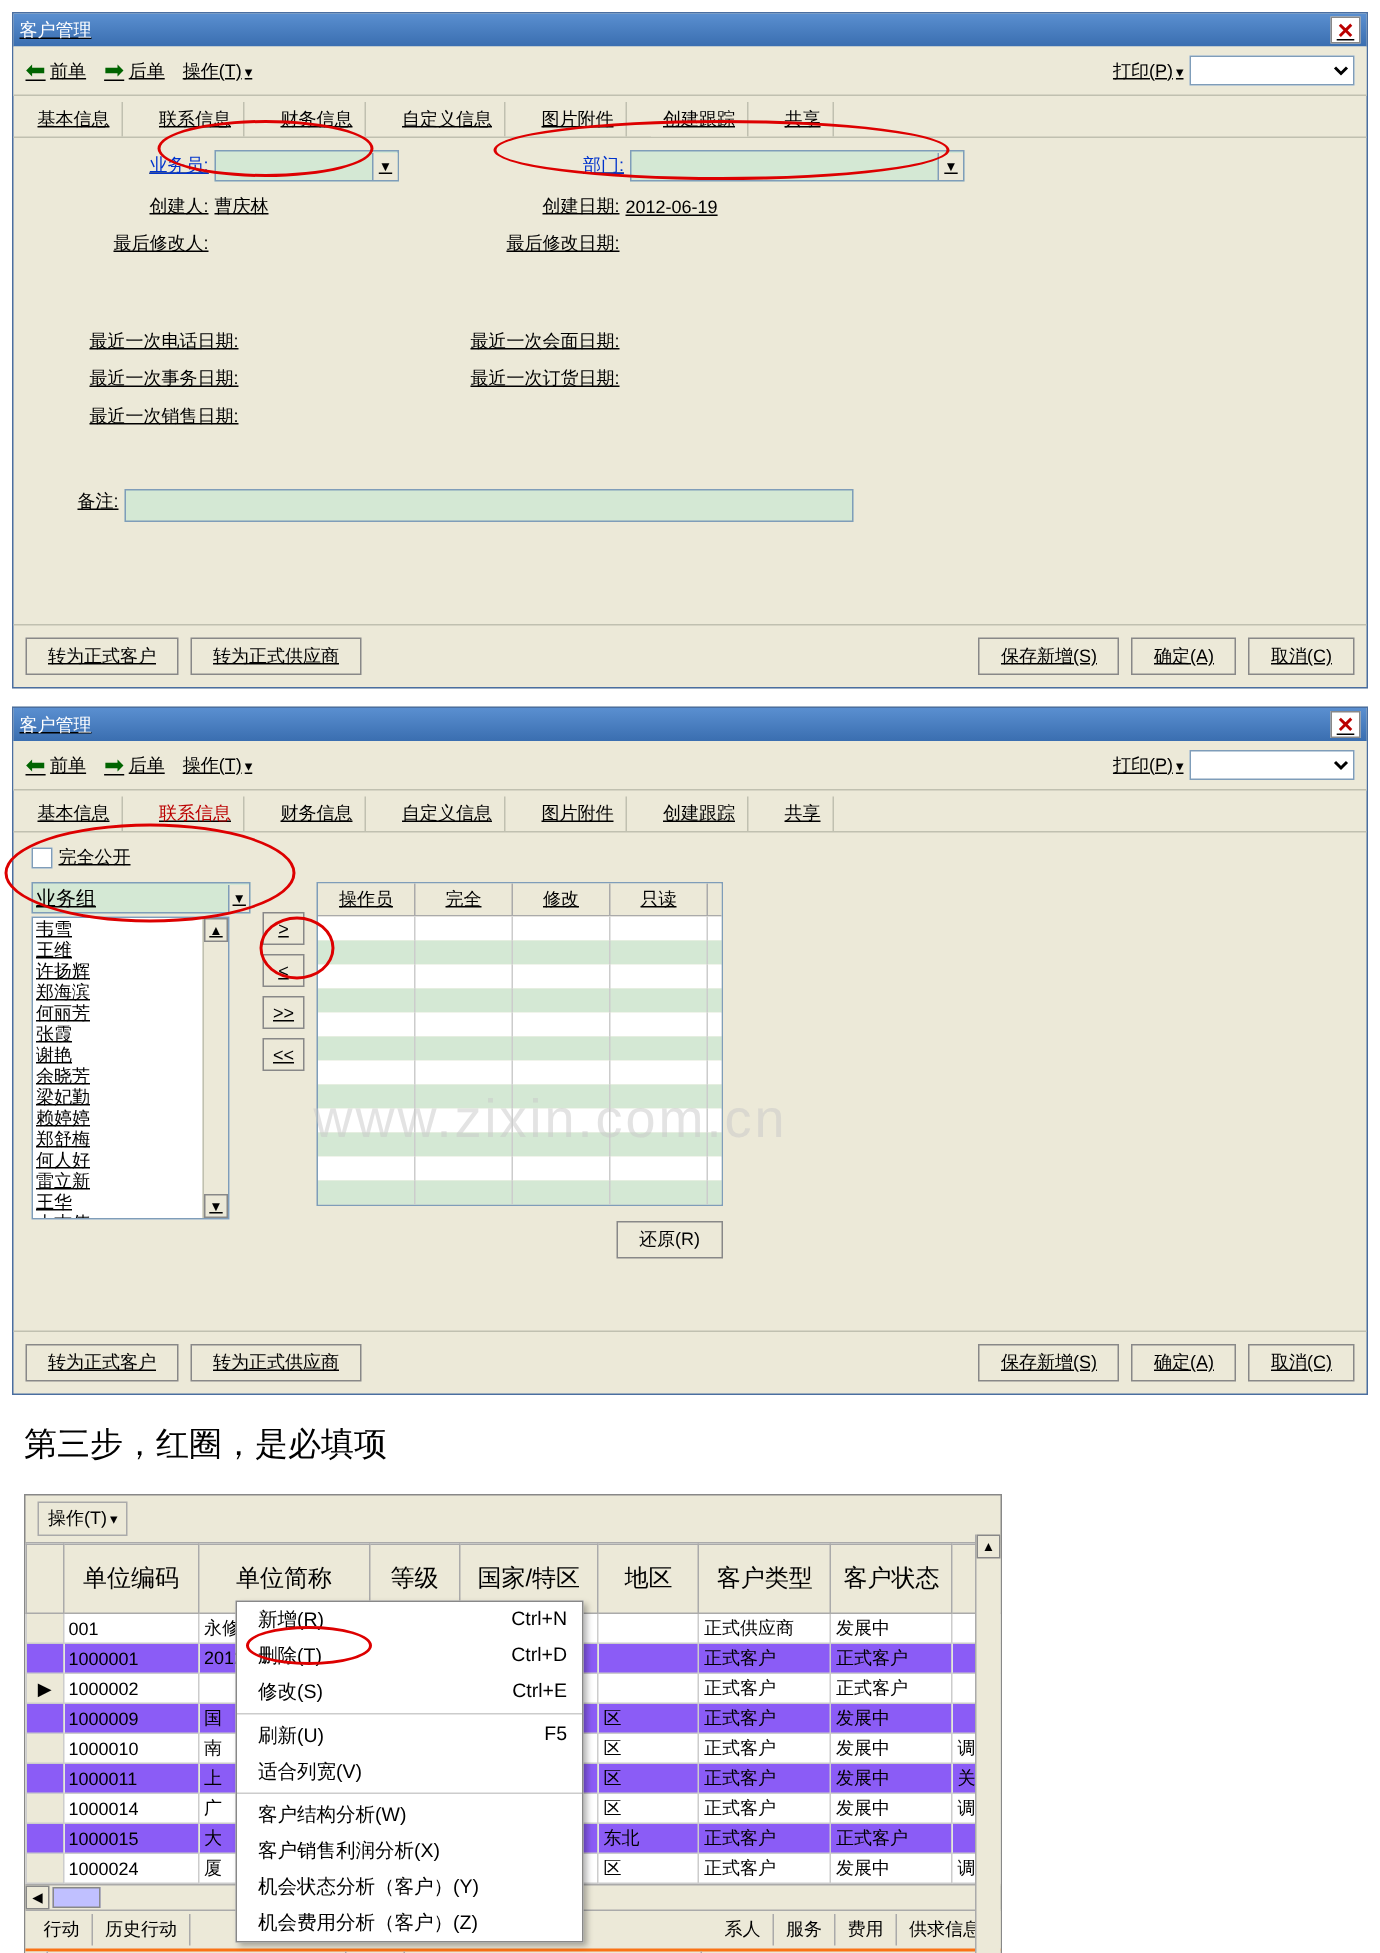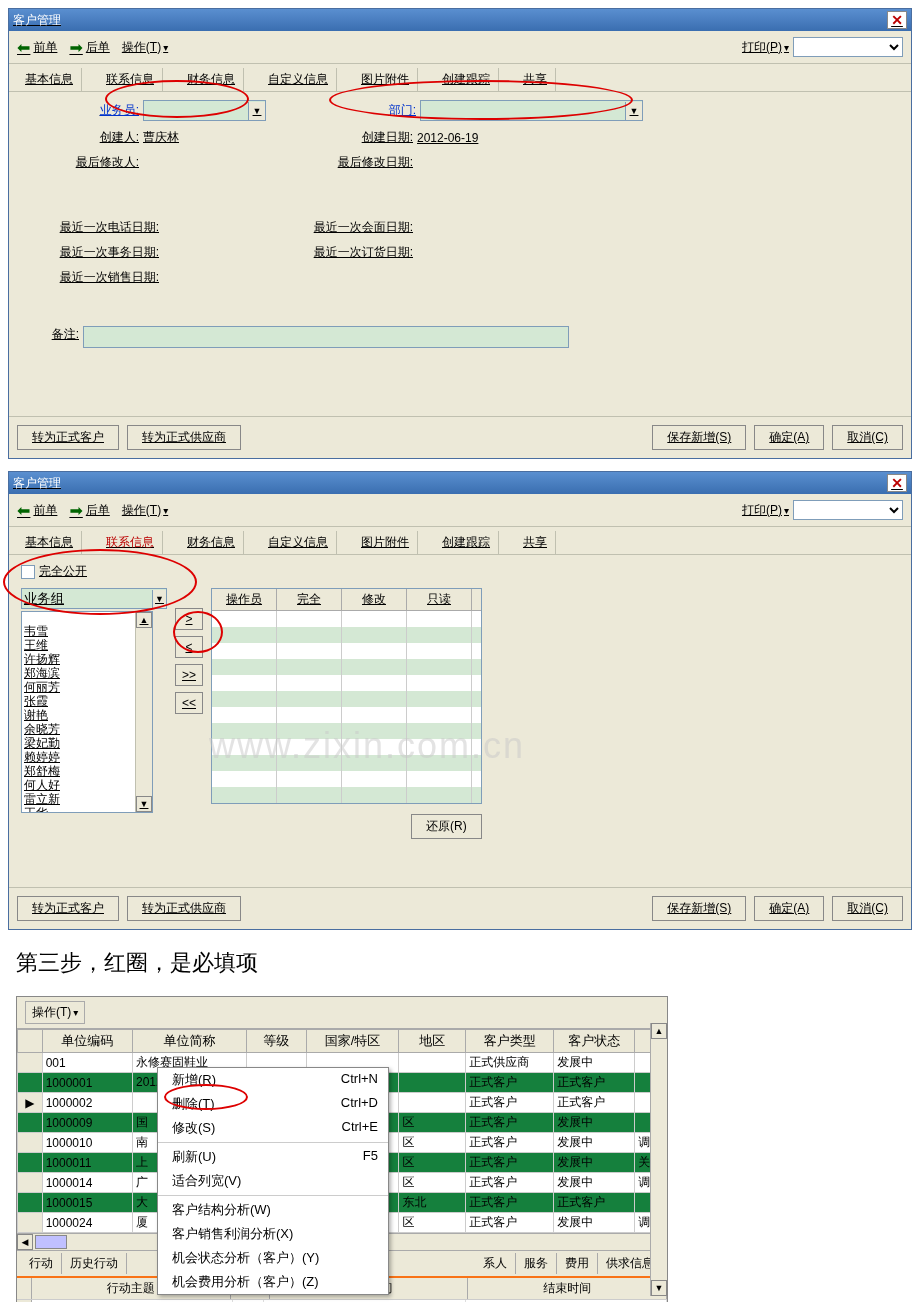--- a/index.html
+++ b/index.html
@@ -50,21 +50,21 @@
   .left-btns { display: flex; gap: 8px; }
   .right-btns { display: flex; gap: 8px; }
   .winbtn { background: #ece9d8; border: 1px solid #888; padding: 3px 14px; cursor: pointer; font-size: 12px; font-family: inherit; }
 
   
   .share-area { padding: 8px 12px; min-height: 300px; position: relative; }
   .checkbox-row { display: flex; align-items: center; gap: 4px; margin-bottom: 8px; }
   .checkbox-box { width: 12px; height: 12px; border: 1px solid #7f9db9; background: #fff; display: inline-block; }
   .share-grid-row { display: flex; align-items: flex-start; gap: 8px; }
   .listbox { border: 1px solid #7f9db9; background: #fff; width: 130px; height: 200px; overflow: hidden; display: flex; }
-  .listbox-items { flex: 1; overflow: hidden; margin-top: 12px; }
+  .listbox-items { flex: 1; overflow: hidden; }
   .listbox-item { padding: 0 2px; font-size: 12px; line-height: 14px; }
   .listbox-scroll { width: 16px; background: #ece9d8; border-left: 1px solid #c0c0b0; display: flex; flex-direction: column; justify-content: space-between; align-items: center; }
   .scroll-btn { width: 14px; height: 14px; background: #ece9d8; border: 1px solid #888; font-size: 9px; display: flex; align-items: center; justify-content: center; cursor: pointer; }
   .move-btns { display: flex; flex-direction: column; gap: 6px; margin-top: 20px; }
   .movebtn { width: 28px; height: 22px; background: #ece9d8; border: 1px solid #888; cursor: pointer; font-size: 12px; }
   .share-table { border: 1px solid #7f9db9; }
   .share-thead { display: flex; background: #ece9d8; border-bottom: 1px solid #aaa; }
   .share-th { border-right: 1px solid #aaa; padding: 2px 0; text-align: center; width: 64px; }
   .share-tbody { }
   .share-tr { display: flex; height: 16px; }
@@ -75,23 +75,23 @@
   .watermark { position: absolute; top: 170px; left: 200px; font-size: 36px; color: rgba(200,200,200,0.5); letter-spacing: 2px; pointer-events: none; font-family: Arial, sans-serif; }
 
   
   .step-text { font-size: 22px; font-family: "SimSun", "宋体", serif; margin: 18px 8px; }
 
   
   .tablewin { border: 1px solid #888; background: #ece9d8; width: 650px; margin-left: 8px; position: relative; }
   .ops-bar { padding: 4px 8px; border-bottom: 1px solid #aaa; }
   .ops-label { border: 1px solid #aaa; padding: 2px 6px; display: inline-block; background: #ece9d8; cursor: pointer; }
   .data-table { width: 100%; border-collapse: collapse; background: #fff; table-layout: fixed; }
-  .data-table th { background: #ece9d8; border: 1px solid #aaa; padding: 2px 3px; font-weight: normal; font-size: 13px; }
+  .data-table th { background: #ece9d8; border: 1px solid #aaa; padding: 12px 3px; font-weight: normal; font-size: 16px; }
   .data-table td { border: 1px solid #ccc; padding: 1px 3px; font-size: 12px; height: 16px; overflow: hidden; white-space: nowrap; }
-  .data-table tr.alt td { background: #15803d; }
+  .data-table tr.alt td { background: #8b5cf6; }
   .row-marker { width: 14px; background: #ece9d8; text-align: center; }
   .vscroll { position: absolute; right: 0; top: 26px; bottom: 22px; width: 16px; background: #ece9d8; border-left: 1px solid #aaa; display: flex; flex-direction: column; justify-content: space-between; }
   .vscroll .scroll-btn { margin: 0; }
   .hscroll { display: flex; justify-content: space-between; background: #ece9d8; border-top: 1px solid #aaa; height: 16px; }
   .hscroll .scroll-btn { }
   .hscroll-thumb { background: #c0c0ff; width: 30px; height: 12px; margin: 2px; border: 1px solid #888; }
 
   
   .ctxmenu { position: absolute; top: 70px; left: 140px; background: #fff; border: 1px solid #888; box-shadow: 2px 2px 4px rgba(0,0,0,0.3); width: 230px; z-index: 10; }
   .ctxitem { display: flex; justify-content: space-between; padding: 3px 10px 3px 14px; cursor: pointer; font-size: 13px; }

